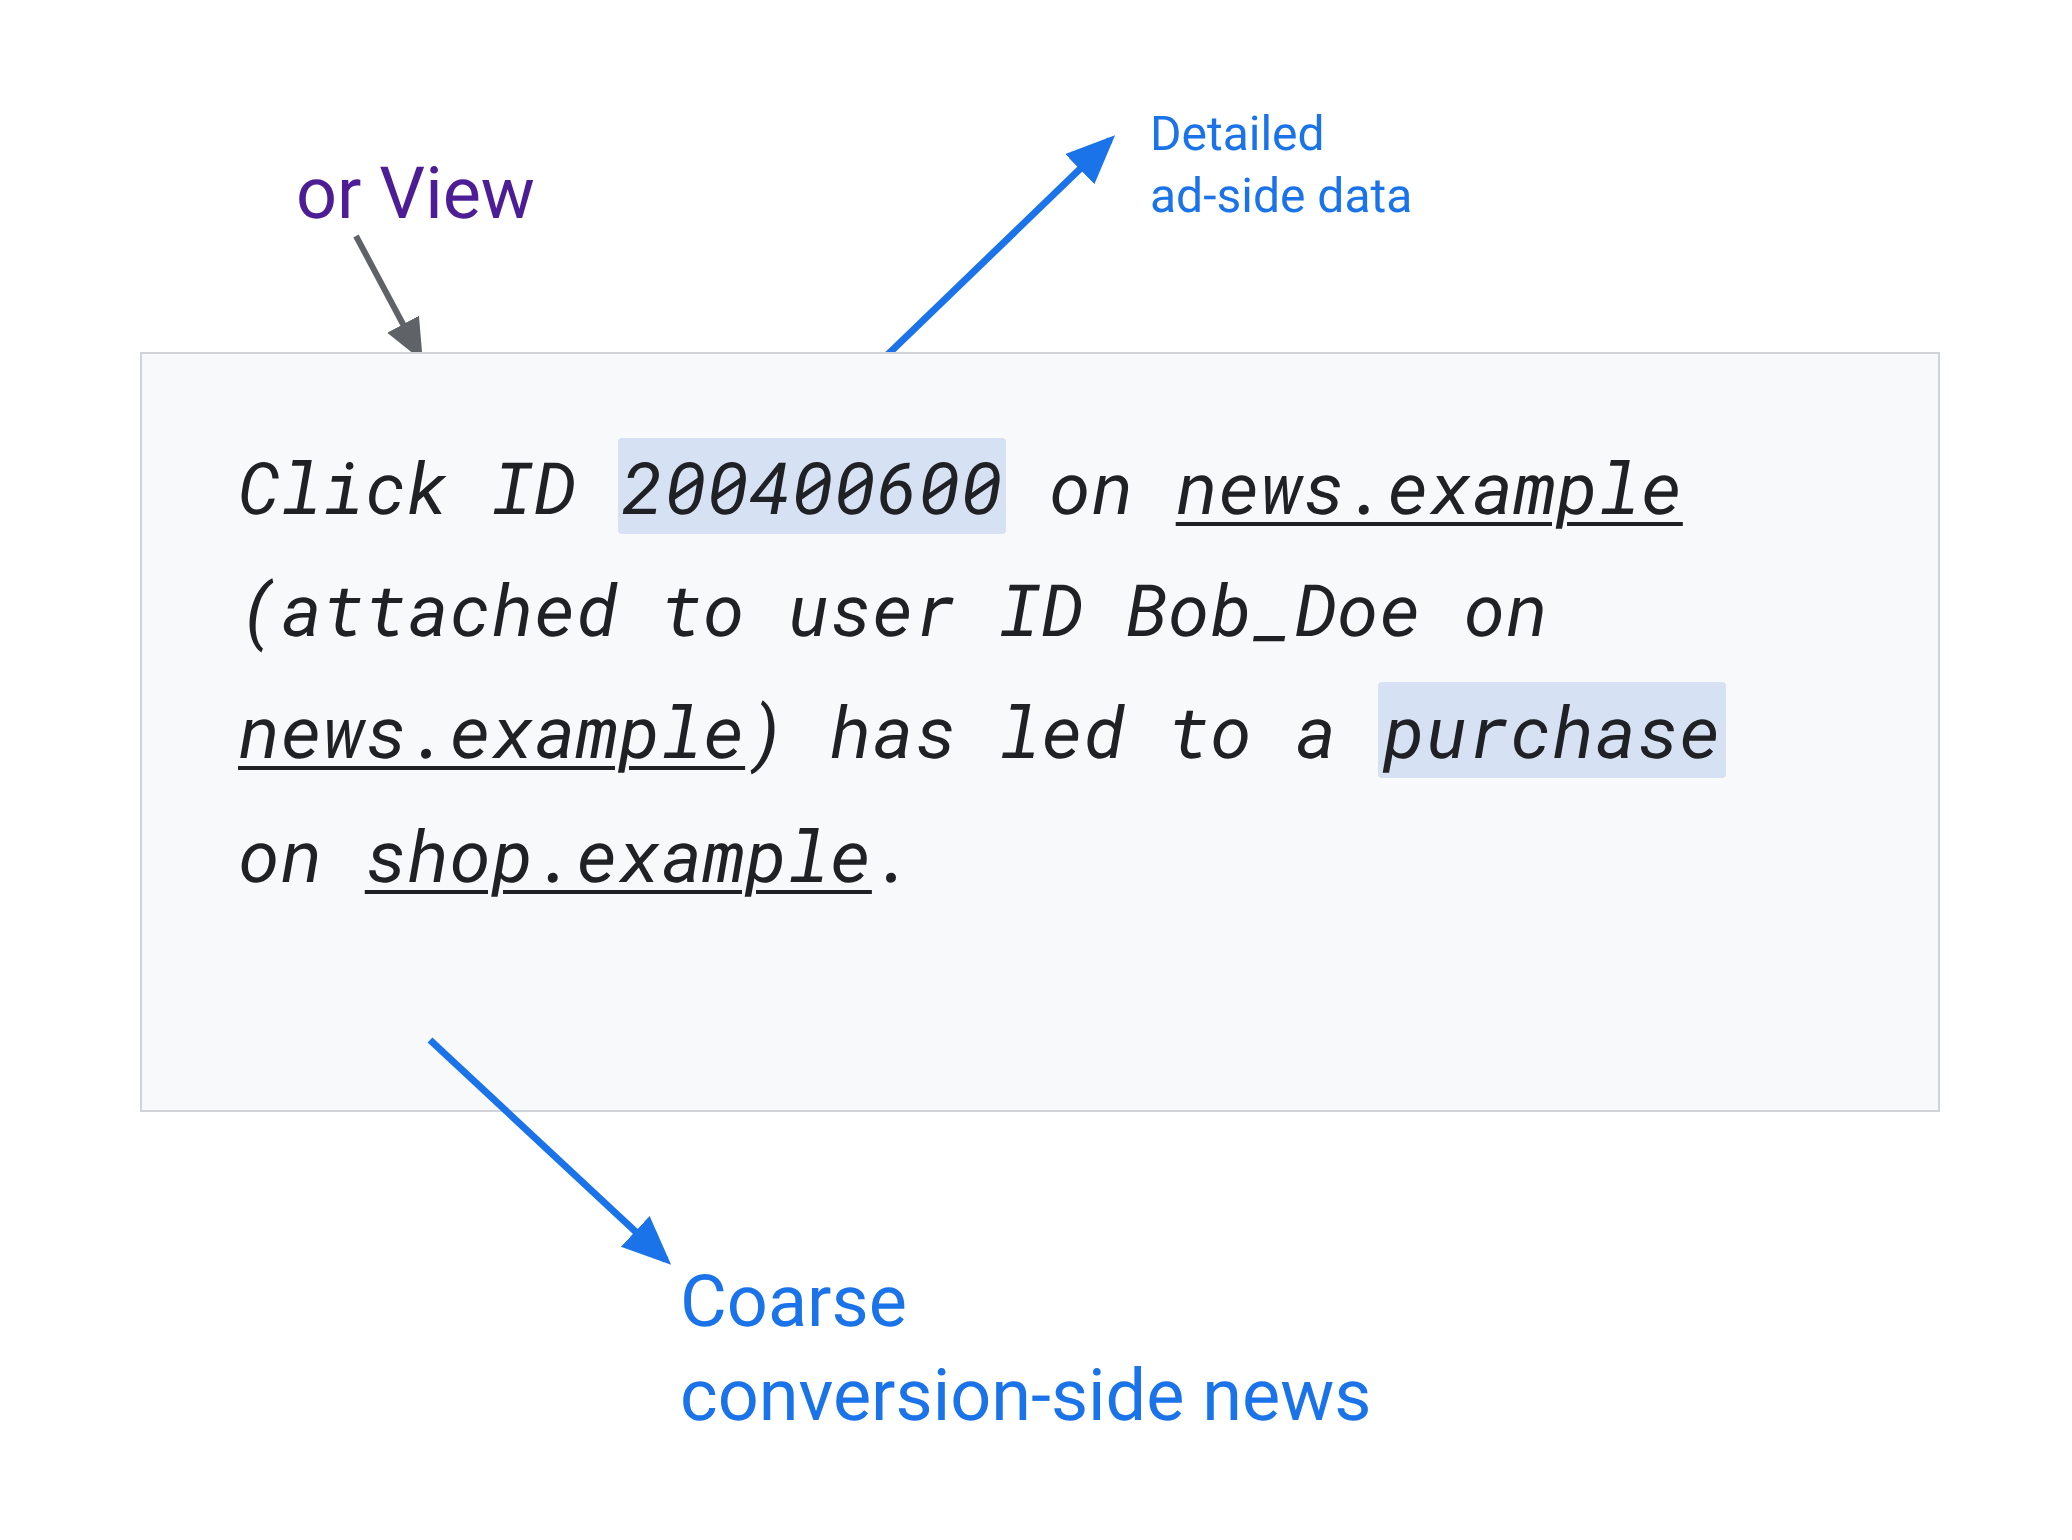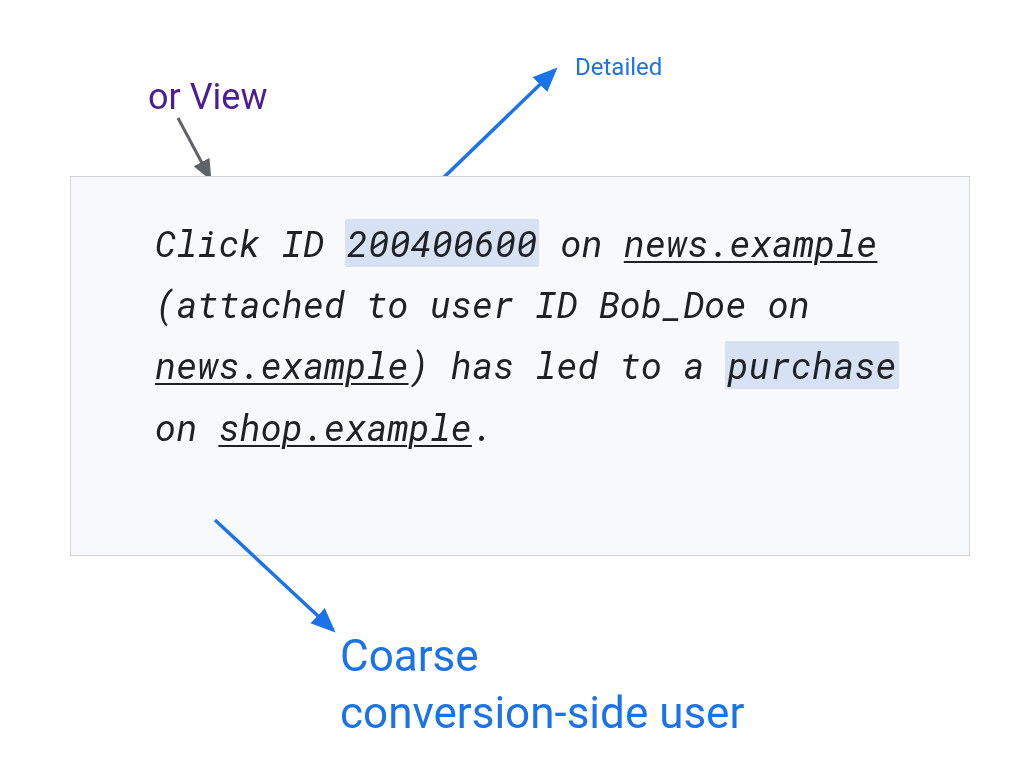--- a/index.html
+++ b/index.html
@@ -28,42 +28,41 @@
       top: 52px;
       font-size: 24px;
       color: #1a73e8;
       font-weight: 400;
       line-height: 1.3;
     }
     .annotation-bottom-blue {
       position: absolute;
       left: 340px;
       top: 628px;
-      font-size: 44px;
+      font-size: 36px;
       color: #1a73e8;
       font-weight: 400;
       line-height: 1.3;
     }
     .text-block {
       position: absolute;
       left: 70px;
       top: 176px;
       width: 900px;
       height: 380px;
       background: #f8f9fb;
       border: 1px solid #d0d3d7;
       padding: 36px 48px 36px 48px;
     }
     .main-text {
       font-family: "Roboto Mono", "Courier New", monospace;
       font-style: italic;
       font-size: 36px;
       line-height: 1.7;
       color: #202124;
-      margin-left: 36px;
     }
     .highlight {
       background: #d6e2f4;
       border-radius: 2px;
       padding: 0 2px;
     }
     .underline {
       text-decoration: underline;
       text-decoration-thickness: 2px;
       text-underline-offset: 4px;
@@ -73,20 +72,21 @@
       overflow: visible;
     }
   </style>
 </head>
 <body>
 
 <div class="annotation-top-gray">or View</div>
 
 <div class="annotation-top-blue">
   <div>Detailed</div>
+  <div>ad-side data</div>
 </div>
 
 <svg class="arrow-svg" style="left:178px; top:118px; width:60px; height:80px;">
   <defs>
     <marker id="arrowhead-gray" markerWidth="10" markerHeight="10" refX="6" refY="3" orient="auto">
       <polygon points="0 0, 7 3, 0 6" fill="#5f6368"></polygon>
     </marker>
   </defs>
   <line x1="0" y1="0" x2="32" y2="60" stroke="#5f6368" stroke-width="3" marker-end="url(#arrowhead-gray)"></line>
 </svg>
@@ -105,14 +105,14 @@
     <span>Click ID </span><span class="highlight">200400600</span><span> on </span><span class="underline">news.example</span><span> (attached to user ID Bob_Doe on </span><span class="underline">news.example</span><span>) has led to a </span><span class="highlight">purchase</span><span> on </span><span class="underline">shop.example</span><span>.</span>
   </div>
 </div>
 
 <svg class="arrow-svg" style="left:215px; top:520px; width:140px; height:130px;">
   <line x1="0" y1="0" x2="118" y2="110" stroke="#1a73e8" stroke-width="3.5" marker-end="url(#arrowhead-blue)"></line>
 </svg>
 
 <div class="annotation-bottom-blue">
   <div>Coarse</div>
-  <div>conversion-side user</div>
+  <div>conversion-side news</div>
 </div>
 
 </body></html>

